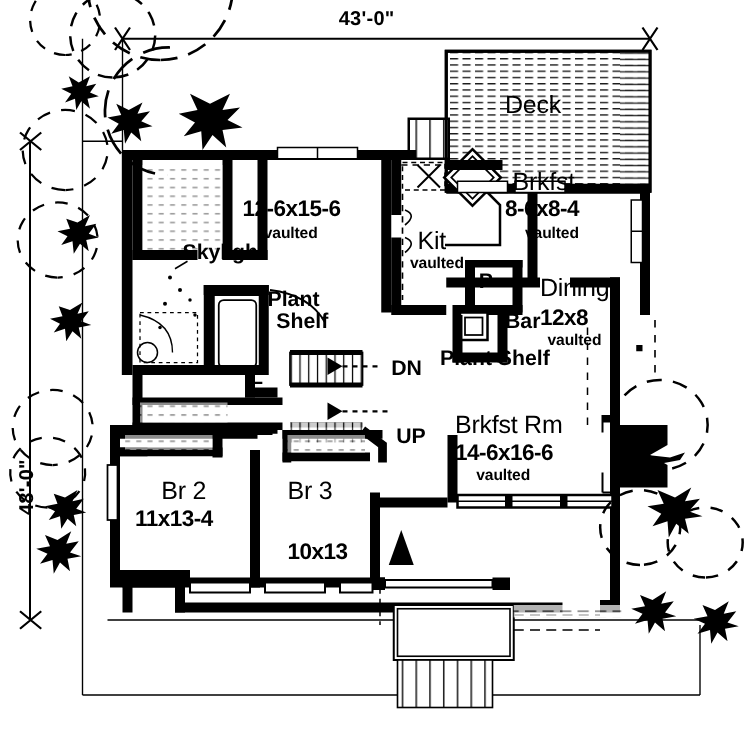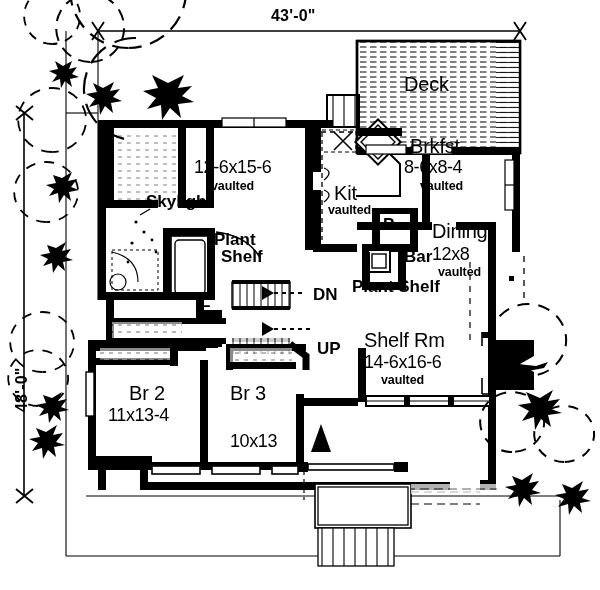--- a/index.html
+++ b/index.html
@@ -30,21 +30,21 @@
     font-family: "Liberation Sans", sans-serif;
     line-height: 1.04;
   }
   .room-name {
     font-size: 20px;
     font-weight: normal;
     letter-spacing: -0.2px;
   }
   .room-dim {
     font-size: 18px;
-    font-weight: normal;
+    font-weight: bold;
     letter-spacing: -0.4px;
   }
   .room-vault {
     font-size: 12.5px;
     font-weight: bold;
     letter-spacing: -0.1px;
   }
   .small-lbl {
     font-size: 17px;
     font-weight: bold;
@@ -392,21 +392,21 @@
   <div class="lbl room-dim" style="left:404px; top:158px;">8-6x8-4</div>
   <div class="lbl room-vault" style="left:420px; top:180px;">vaulted</div>
 
   <div class="lbl room-name" style="left:334px; top:183px;">Kit</div>
   <div class="lbl room-vault" style="left:328px; top:204px;">vaulted</div>
 
   <div class="lbl room-name" style="left:432px; top:221px;">Dining</div>
   <div class="lbl room-dim" style="left:432px; top:245px;">12x8</div>
   <div class="lbl room-vault" style="left:438px; top:266px;">vaulted</div>
 
-  <div class="lbl room-name" style="left:364px; top:330px;">Shelf Rm</div>
+  <div class="lbl room-name" style="left:364px; top:330px;">Brkfst Rm</div>
   <div class="lbl room-dim" style="left:364px; top:353px;">14-6x16-6</div>
   <div class="lbl room-vault" style="left:381px; top:374px;">vaulted</div>
 
   <div class="lbl room-name" style="left:108px; top:383px;margin-left:21px;">Br 2</div>
   <div class="lbl room-dim" style="left:108px; top:406px;">11x13-4</div>
 
   <div class="lbl room-name" style="left:230px; top:383px;">Br 3</div>
   <div class="lbl room-dim" style="left:230px; top:406px;margin-top:26px;">10x13</div>
 
   <div class="lbl small-lbl" style="left:146px; top:193px;">Skylight</div>

